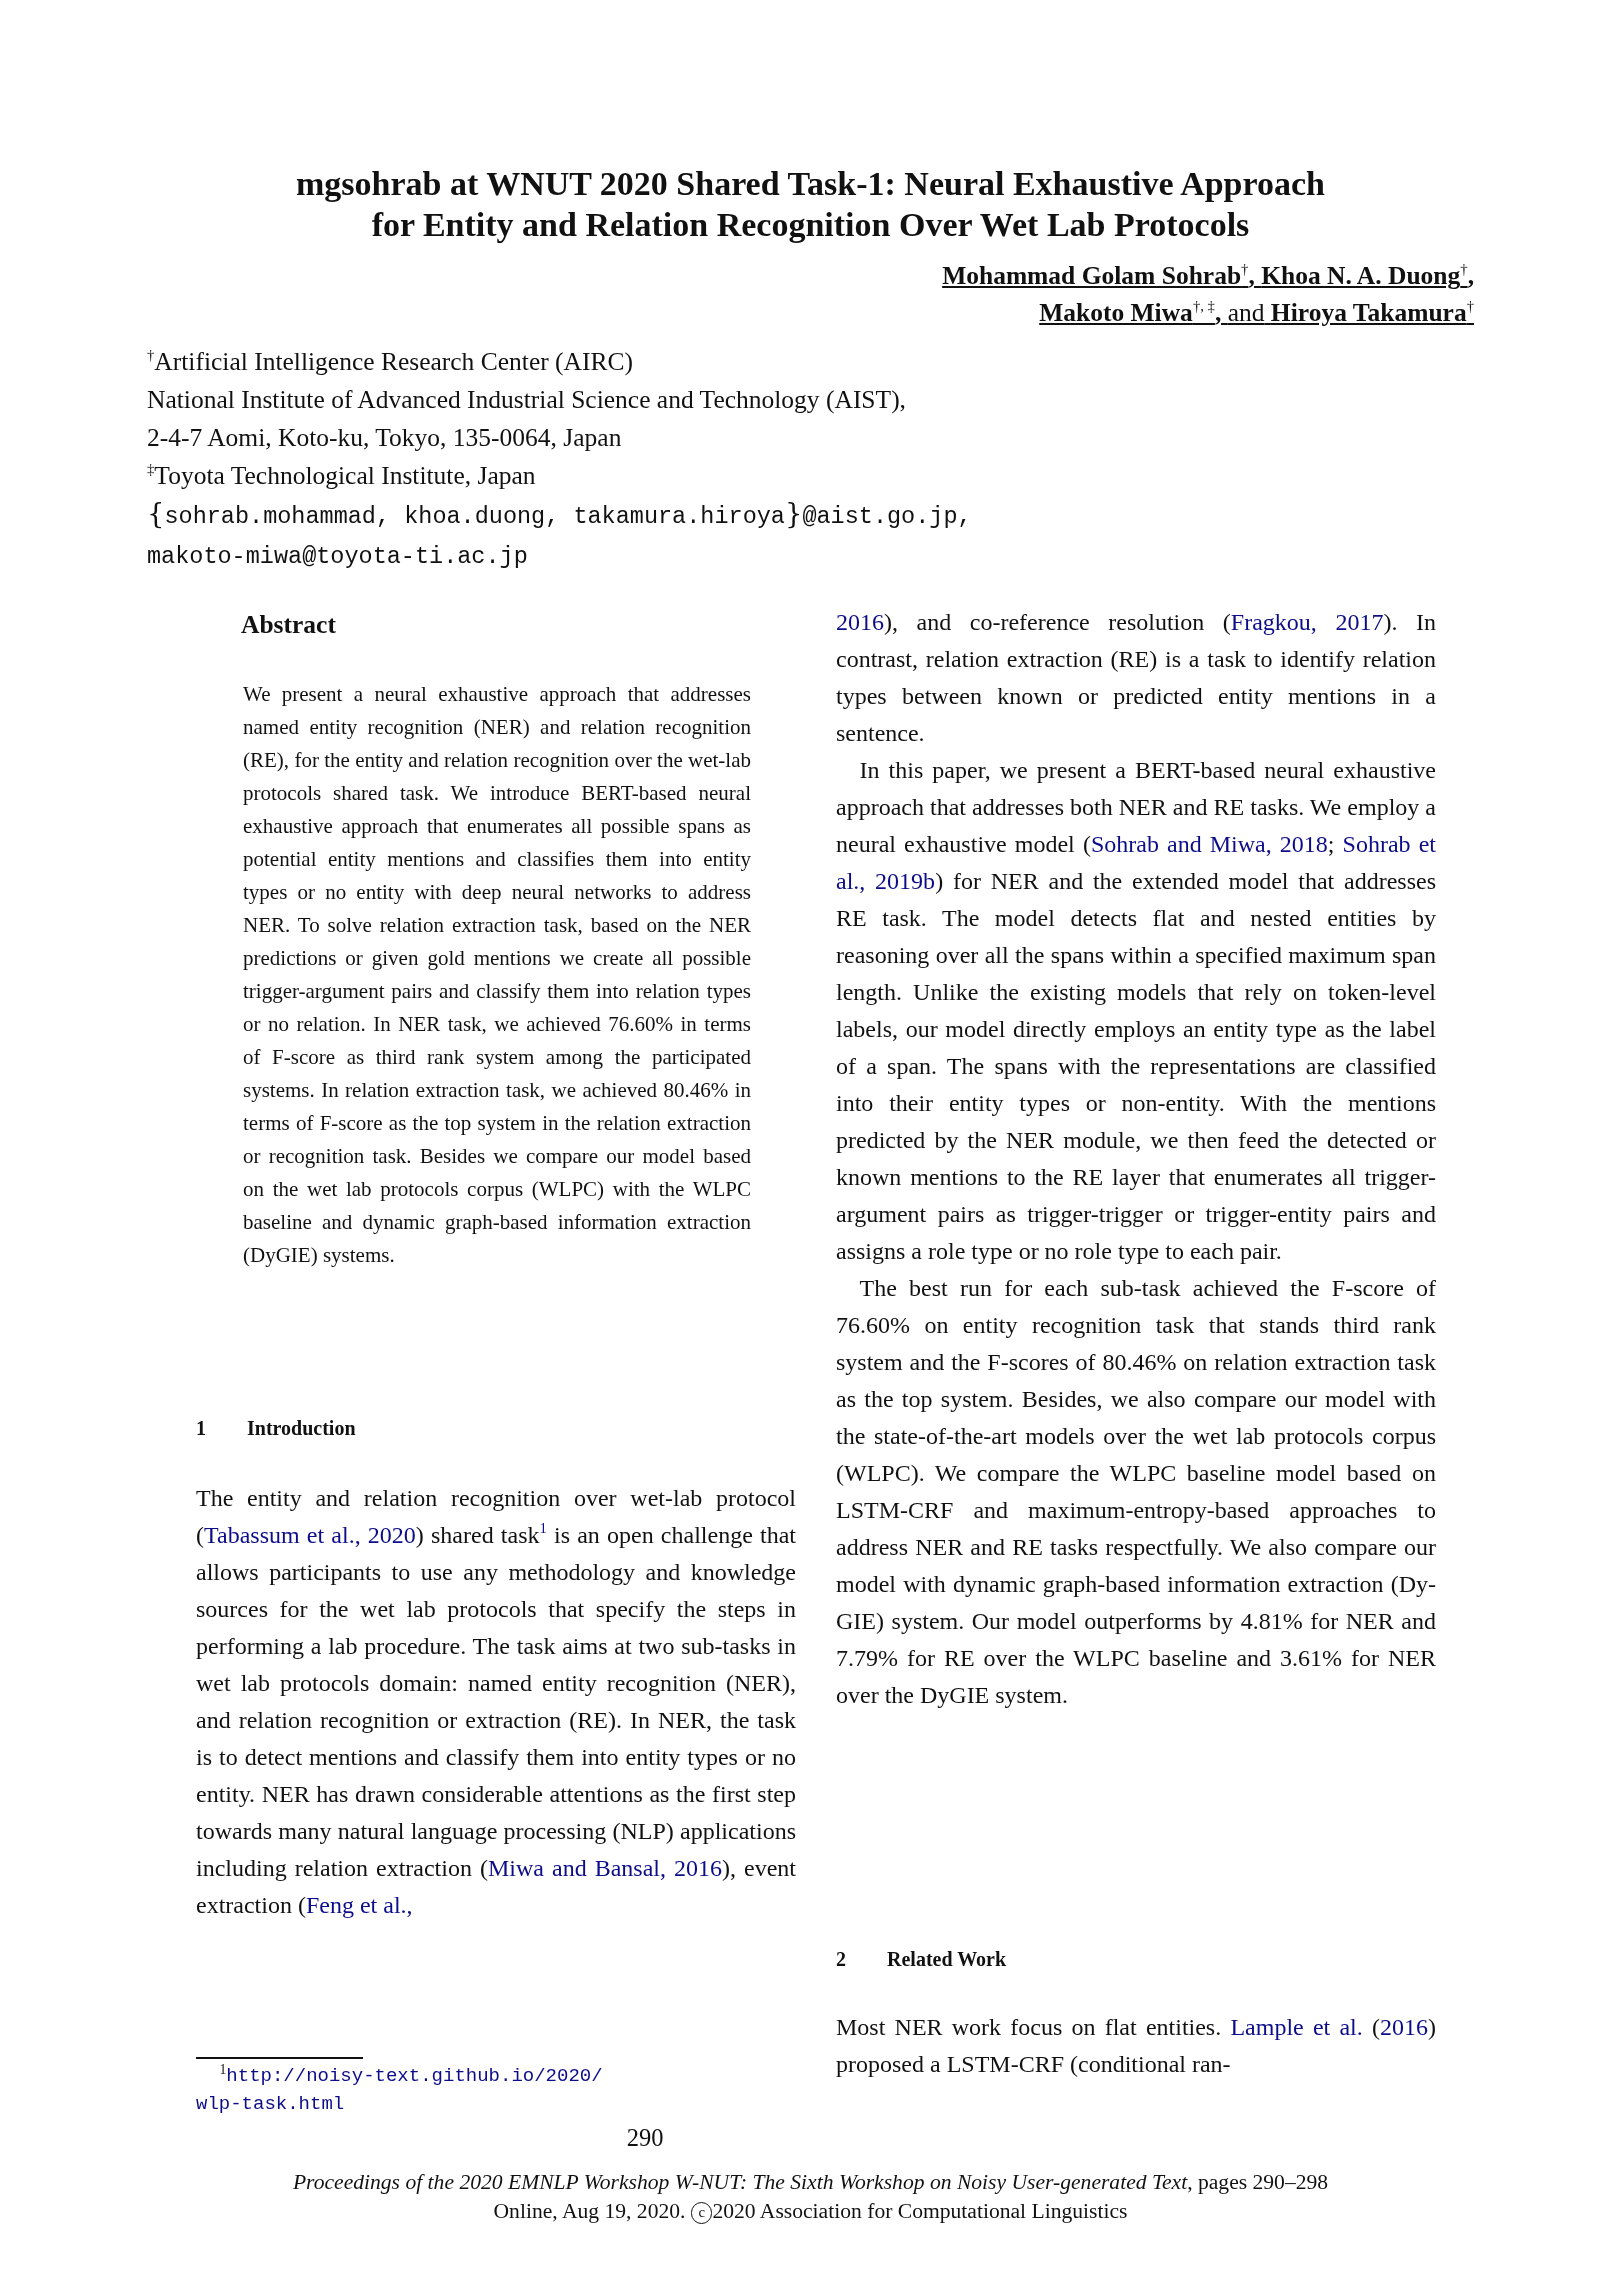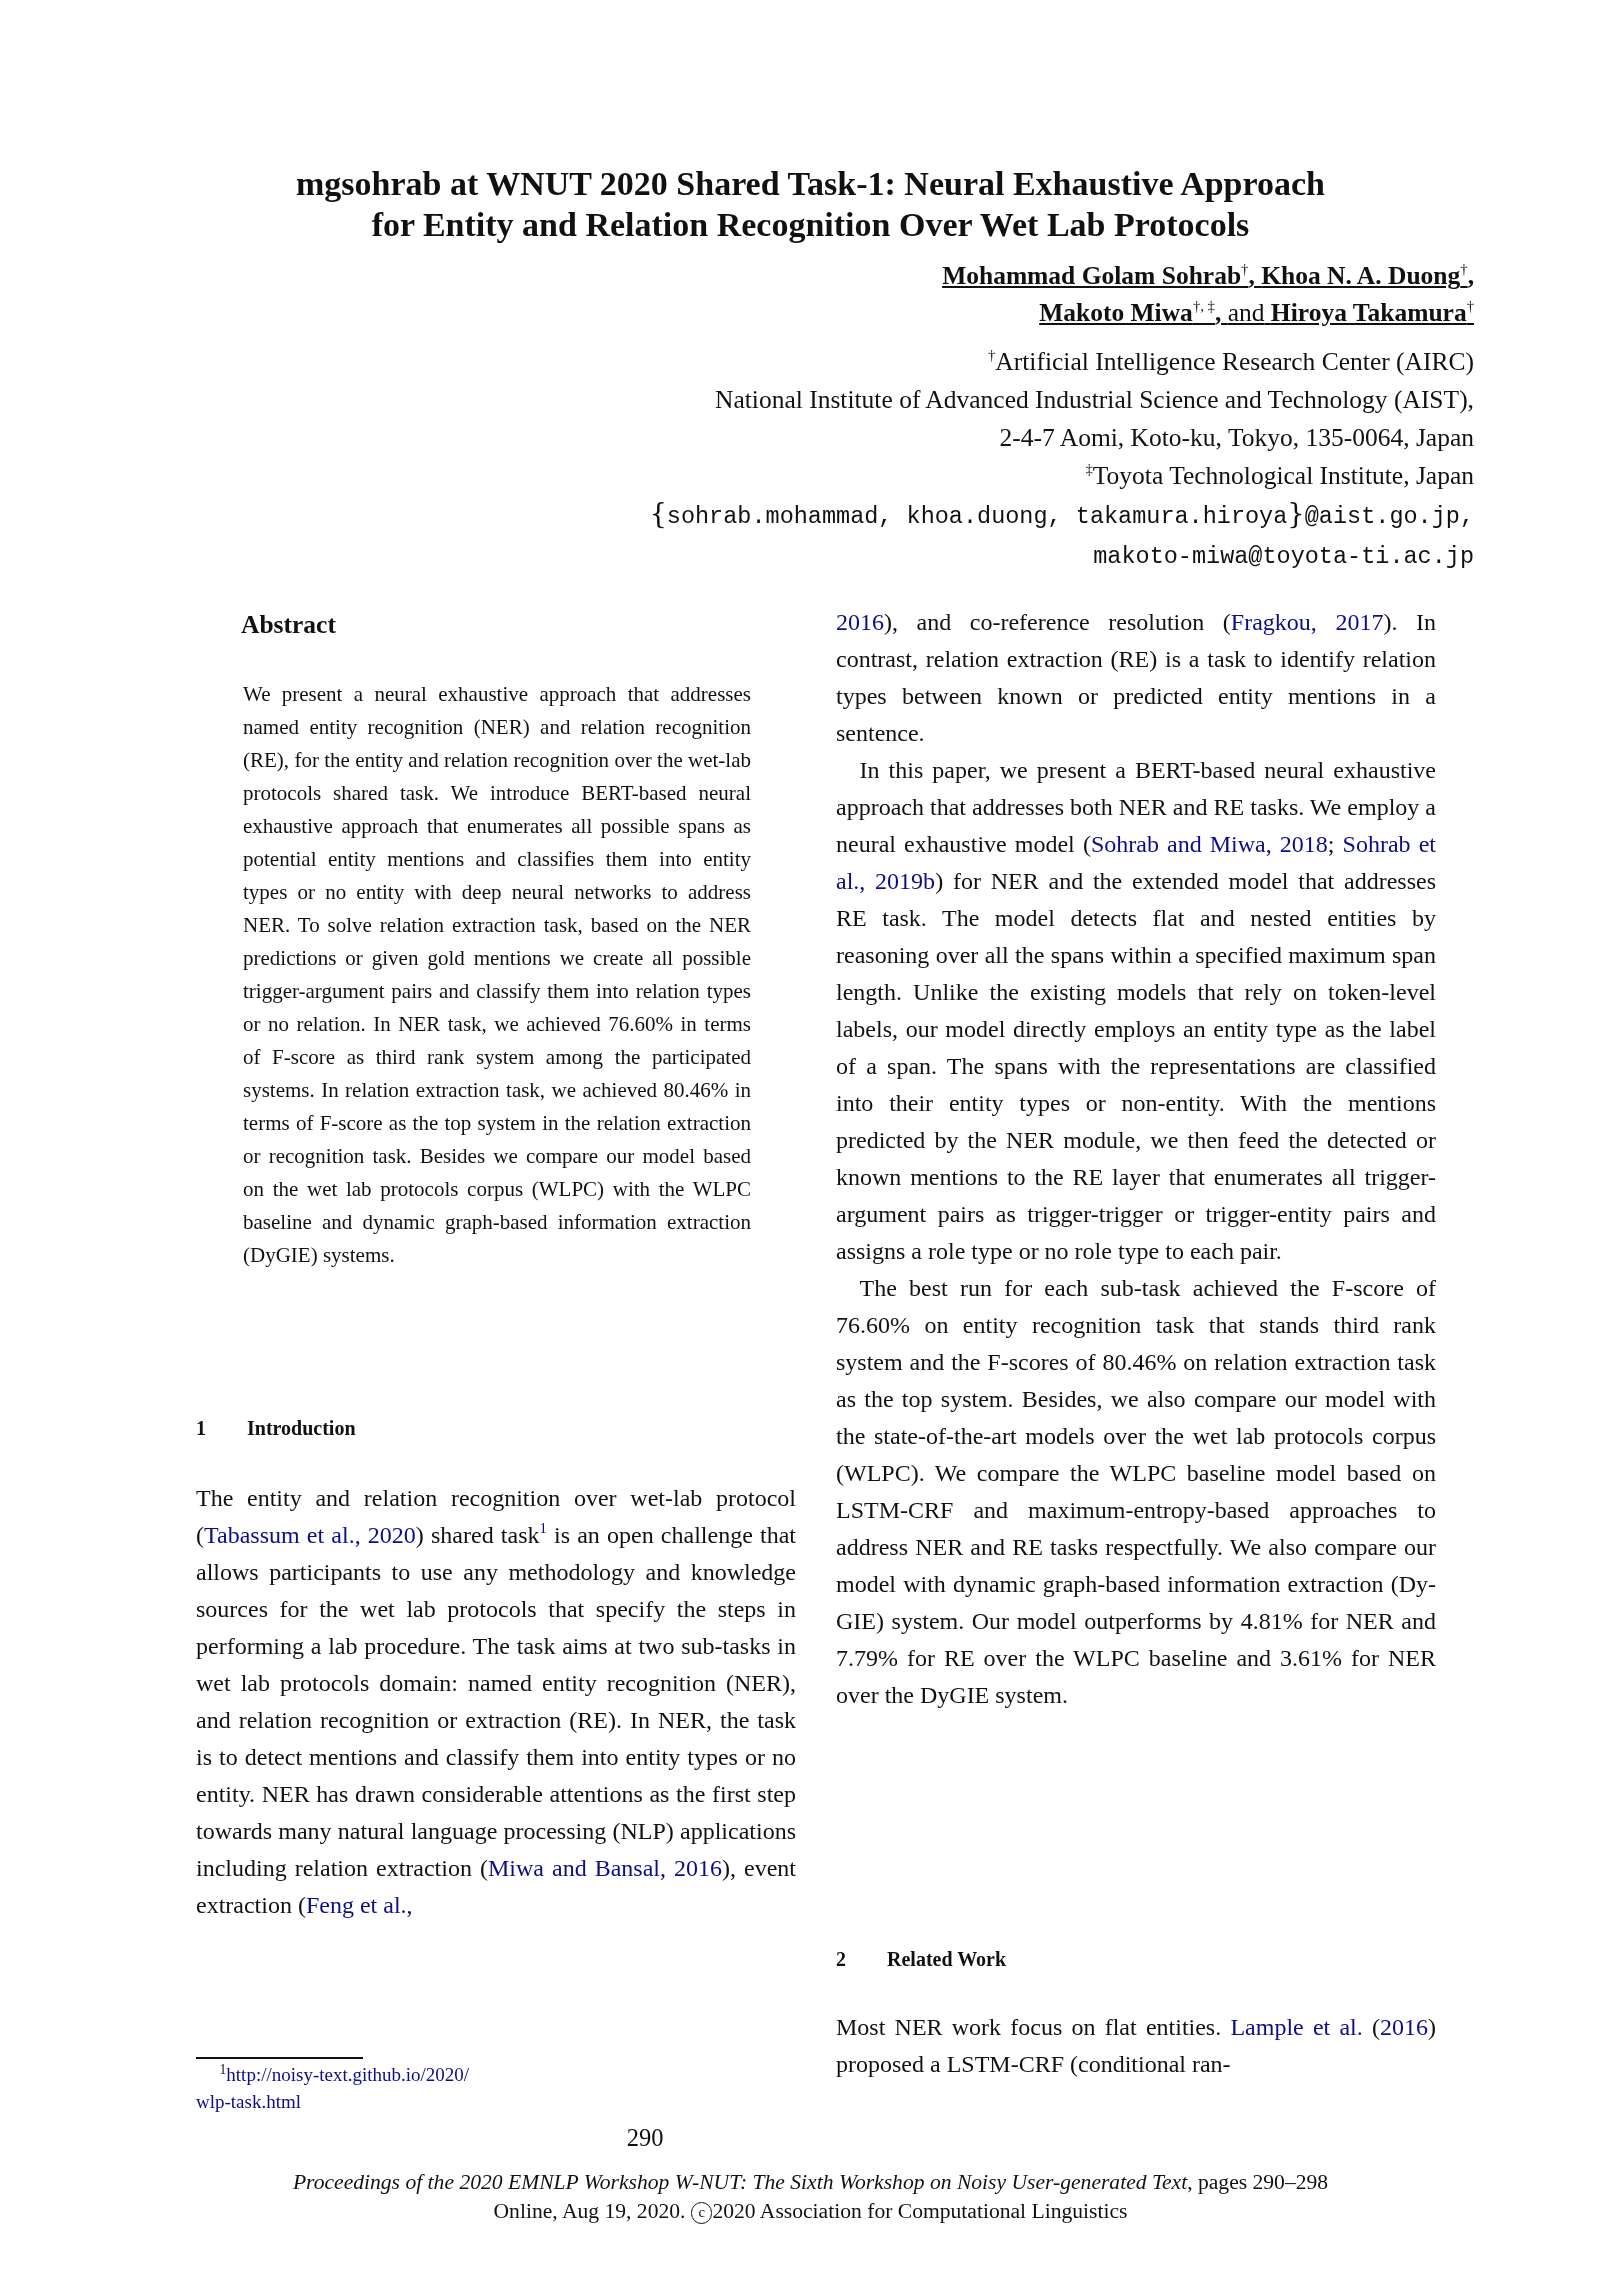--- a/index.html
+++ b/index.html
@@ -3,38 +3,38 @@
 <meta charset="utf-8">
 <style>
   html, body { margin: 0; padding: 0; background: #ffffff; }
   body { width: 1621px; height: 2293px; position: relative; overflow: hidden;
          font-family: "Liberation Serif", "DejaVu Serif", serif; color: #111; }
   .abs { position: absolute; }
   .title { left: 147px; width: 1327px; top: 163px; font-size: 34px; font-weight: bold; line-height: 41px; text-align: center; }
   .authors { left: 147px; width: 1327px; top: 257px; font-size: 25.5px; line-height: 37px; text-align: right; text-decoration: underline; }
   .authors b { font-weight: bold; }
   .authors sup { font-size: 14.7px; vertical-align: 9.8px; line-height: 0; }
-  .affil { left: 147px; width: 1327px; top: 343px; font-size: 25.5px; line-height: 38px; text-align: right; }
+  .affil { left: 147px; width: 1327px; top: 343px; font-size: 25.5px; line-height: 38px; text-align: left; }
   .affil sup { font-size: 14.7px; vertical-align: 9.8px; line-height: 0; }
   .mono { font-family: "Liberation Mono", "DejaVu Sans Mono", monospace; font-size: 23.5px; }
   .brace { font-family: "DejaVu Serif", serif; font-size: 27.4px; }
 
   .col-left { left: 196px; width: 600px; }
   .col-right { left: 836px; width: 600px; }
   .abstract-title { left: 241px; width: 510px; top: 610px; font-size: 25.5px; font-weight: bold; }
   .abstract-body { left: 243px; width: 508px; top: 678px; font-size: 21px; line-height: 33px; text-align: justify; hyphens: manual; }
   .sec-head { font-size: 20px; font-weight: bold; }
   .sec-head .num { display: inline-block; width: 51px; }
   .body-text { font-size: 24px; line-height: 37px; text-align: justify; }
   .body-text p { margin: 0; }
   .indent { text-indent: 23.5px; }
   .cite { color: #0d0d8a; }
   .fn-rule { left: 196px; top: 2057px; width: 167px; height: 2px; background: #111; }
   .footnote { left: 196px; top: 2062px; width: 600px; font-size: 19.6px; line-height: 26.5px; }
-  .footnote .url { font-family: Liberation Serif, serif; color: #0d0d8a; font-size: 19px; }
+  .footnote .url { font-family: Liberation Mono, monospace; color: #0d0d8a; font-size: 19px; }
   .footnote sup { font-size: 13.7px; vertical-align: 6.9px; line-height: 0; }
   sup.fn { font-size: 14.7px; vertical-align: 9.8px; line-height: 0; color: #0d0d8a; }
   .page-num { left: 0; width: 1290px; top: 2124px; font-size: 24.5px; text-align: center; }
   .proceedings { left: 98px; width: 1425px; top: 2168px; font-size: 21.6px; line-height: 29px; text-align: center; }
   .proceedings i { font-style: italic; }
   .copy { display: inline-block; width: 19.6px; height: 19.6px; border: 1.5px solid #111; border-radius: 50%; font-size: 14.7px; line-height: 19.6px; text-align: center; vertical-align: 1px; }
 </style>
 </head>
 <body>
 

